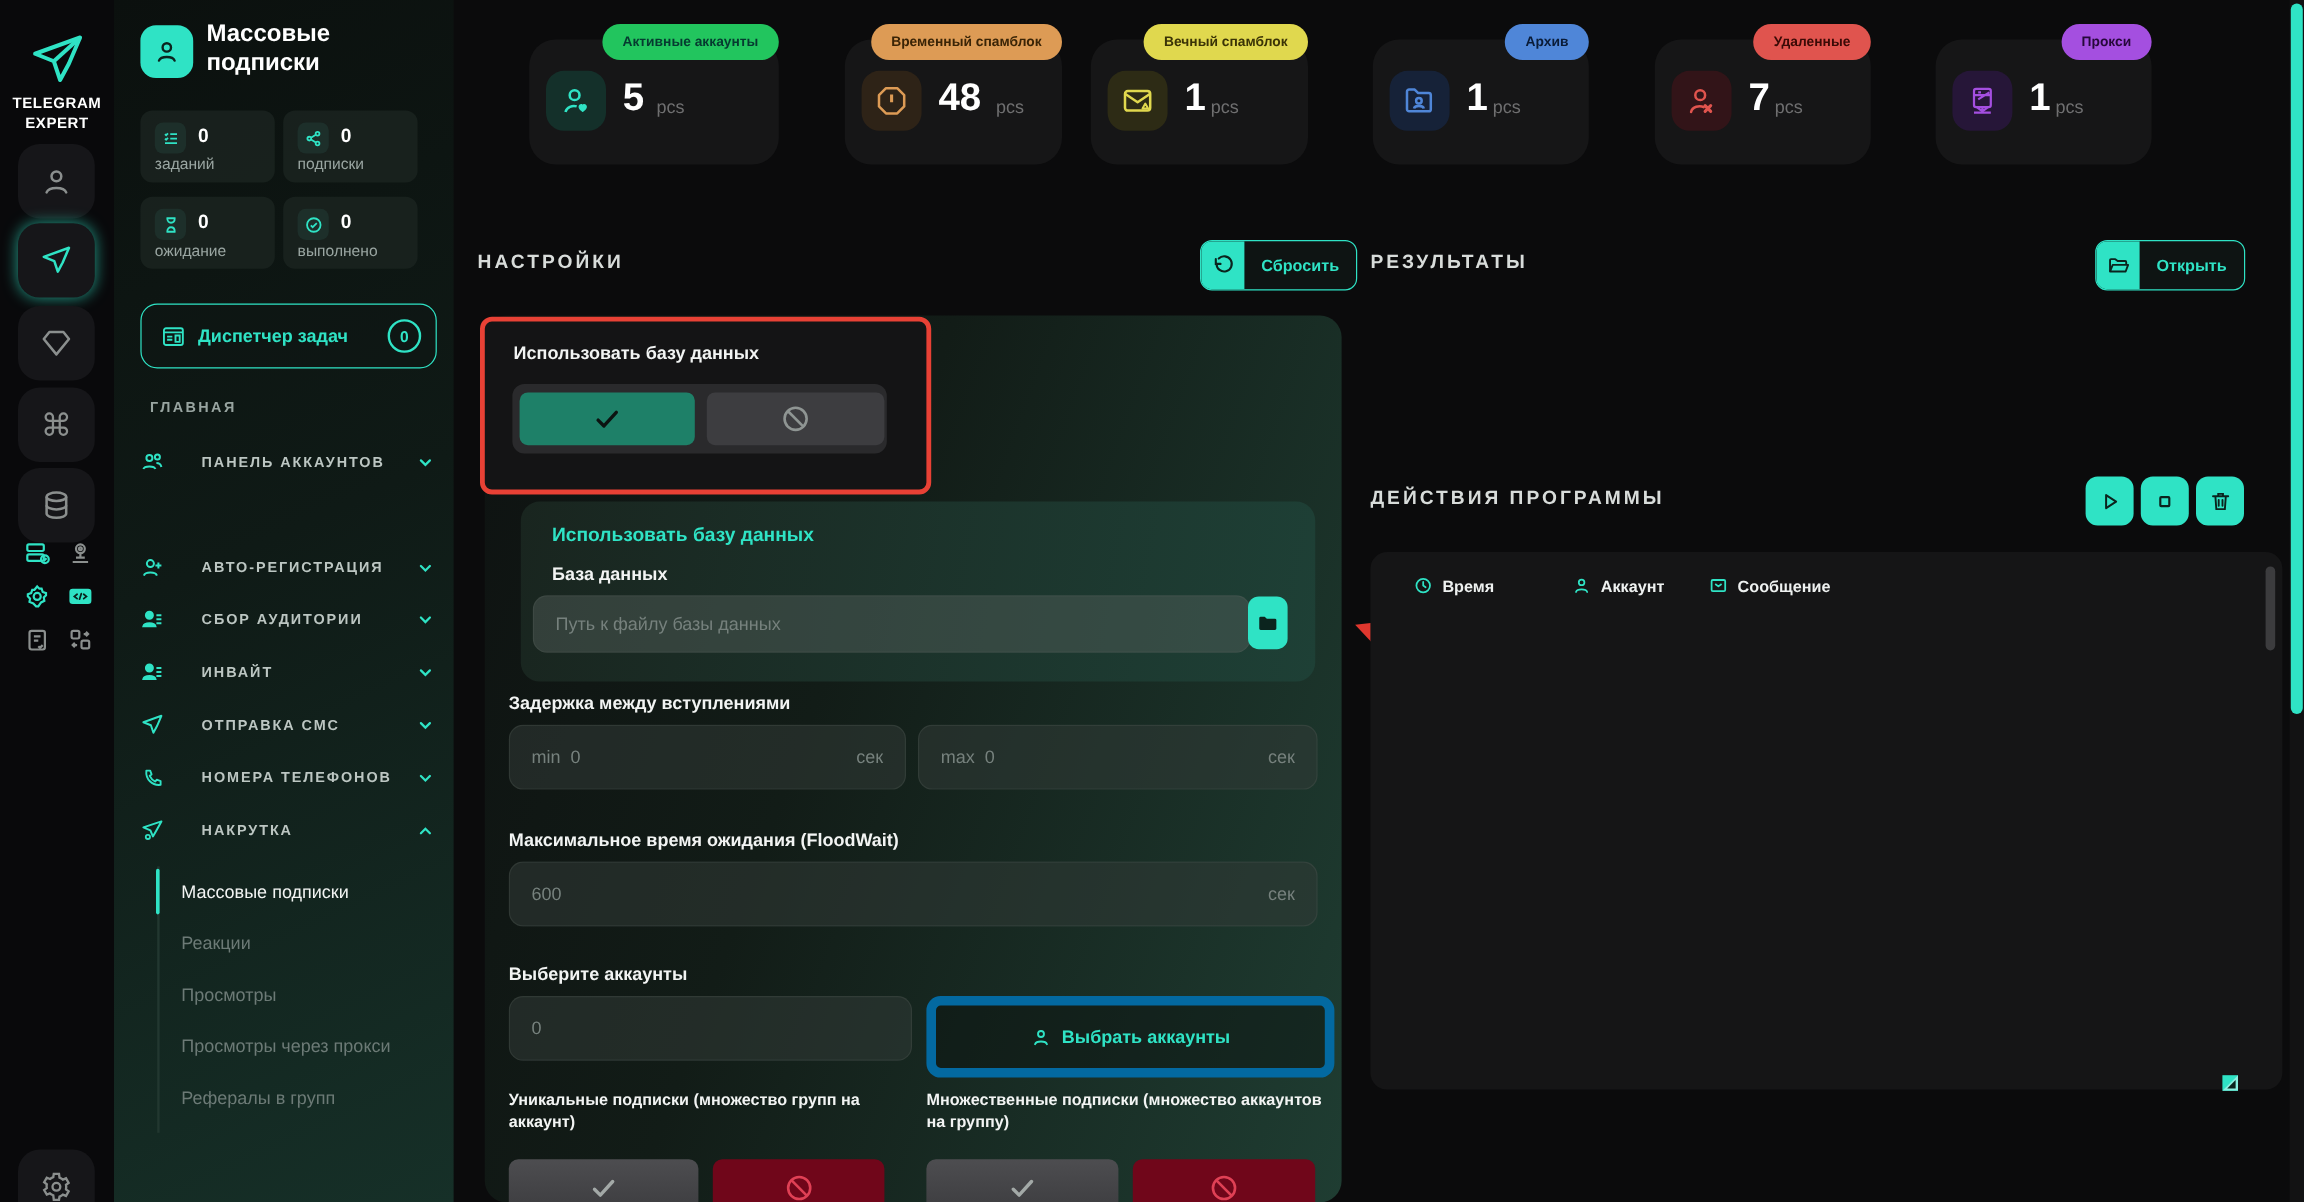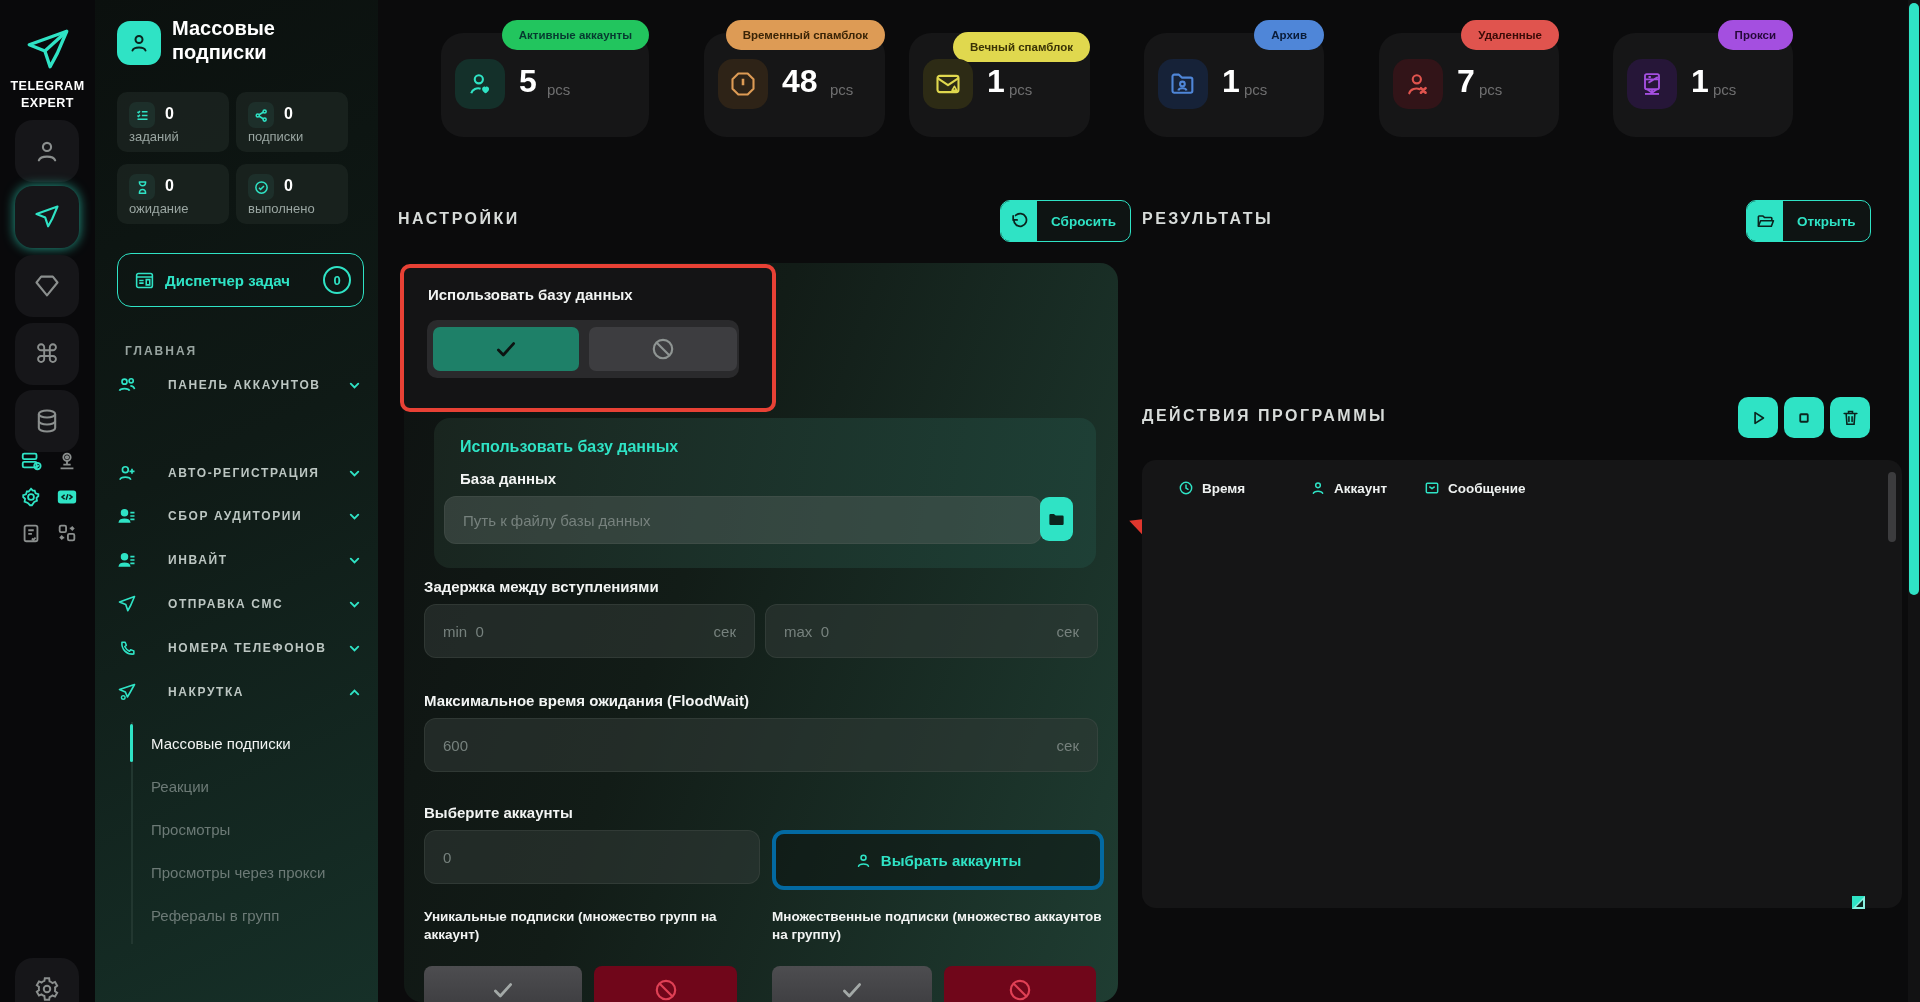--- a/index.html
+++ b/index.html
@@ -49,21 +49,21 @@
   
   .card{top:33px;height:104px;background:#161617;border-radius:22px;}
   .badge{position:absolute;right:0;top:-13px;height:30px;line-height:30px;padding:0 17px;
          border-radius:16px;font-size:11.5px;font-weight:bold;white-space:nowrap;}
   .card .tile{position:absolute;left:14px;top:26px;width:50px;height:50px;border-radius:15px;
               display:flex;align-items:center;justify-content:center;}
   .card .val{position:absolute;left:78px;top:30px;font-size:32px;font-weight:bold;color:#fff;}
   .card .unit{position:absolute;top:48px;font-size:15px;color:#6f6f70;}
   .bg-teal{background:#22c55e;color:#063a30;} .tl-teal{background:#14302a;color:#2fe3c5;}
   .bg-org{background:#dd9b55;color:#3a2406;}  .tl-org{background:#2e2317;color:#dd9b55;}
-  .bg-yel{background:#e0d84e;color:#3a3306;margin-top:12px;}  .tl-yel{background:#2d2b15;color:#e0d84e;}
+  .bg-yel{background:#e0d84e;color:#3a3306;}  .tl-yel{background:#2d2b15;color:#e0d84e;}
   .bg-blu{background:#4f86d8;color:#0a1c38;}  .tl-blu{background:#162238;color:#4f86d8;}
   .bg-red{background:#e0544e;color:#3a0a06;}  .tl-red{background:#321418;color:#e0544e;}
   .bg-pur{background:#a44fe0;color:#26083a;}  .tl-pur{background:#261638;color:#a44fe0;}
 
   
   .h-sec{font-size:16px;font-weight:bold;letter-spacing:2.5px;color:#d8dcda;text-align:right;}
   .split-btn{height:40px;border:1.5px solid #2fe3c5;border-radius:10px;overflow:hidden;
              display:flex;align-items:stretch;background:#0e1413;cursor:pointer;}
   .split-btn .seg-ic{width:36px;background:#2fe3c5;color:#0b241e;
                      display:flex;align-items:center;justify-content:center;}
@@ -84,21 +84,21 @@
           background:linear-gradient(100deg,#19251f 0%,#1e4036 100%);}
   .dbcard .title{position:absolute;left:26px;top:20px;font-size:16px;font-weight:bold;color:#2fe3c5;}
   .dbcard .sub{position:absolute;left:26px;top:52px;font-size:15px;font-weight:bold;color:#f2f4f3;}
   .input{border-radius:12px;background:rgba(49,58,55,.55);border:1px solid rgba(90,100,96,.25);
          display:flex;align-items:center;font-size:15px;color:#76817d;}
   .input .ph{padding-left:18px;flex:1;}
   .input .unit{padding-right:18px;color:#76817d;}
   .db-input{background:rgba(84,96,91,.45);}
   .folder-btn{width:33px;height:44px;border-radius:9px;background:#2fe3c5;color:#0b241e;
               display:flex;align-items:center;justify-content:center;cursor:pointer;}
-  .sel-btn{border:4px solid #0369a1;border-radius:12px;background:rgba(10,18,15,.45);color:#2fe3c5;
+  .sel-btn{border:8px solid #0369a1;border-radius:12px;background:rgba(10,18,15,.45);color:#2fe3c5;
            display:flex;align-items:center;justify-content:center;gap:9px;
            font-size:15px;font-weight:bold;cursor:pointer;}
   .two-lbl{font-size:13.5px;font-weight:bold;color:#f2f4f3;line-height:1.3;}
   .btgl{height:48px;border-radius:8px;display:flex;align-items:center;justify-content:center;cursor:pointer;}
   .btgl.chk{background:linear-gradient(180deg,#4d4d50,#3b3b3e);color:#a3a9a7;}
   .btgl.ban{background:#70061a;color:#e04055;}
 
   
   .act-btn{width:40px;height:41px;border-radius:10px;background:#2fe3c5;color:#0b241e;
            display:flex;align-items:center;justify-content:center;cursor:pointer;}
@@ -268,21 +268,21 @@
     <span class="ic" style="margin:0 10px 0 16px;color:#2fe3c5">
       <svg width="21" height="21" viewBox="0 0 24 24" fill="none" stroke="currentColor" stroke-width="1.8">
           <rect x="3" y="4" width="18" height="16" rx="2"></rect>
           <path d="M3 8h18M6 12h5M6 15h5M14 11h4v6h-4z"></path>
         </svg>
     </span>
     <span class="t">Диспетчер задач</span>
     <span class="task-badge" style="margin-left:auto;margin-right:12px">0</span>
   </div>
 
-  <div class="abs sec-lbl" style="top:344px">ГЛАВНАЯ</div>
+  <div class="abs sec-lbl" style="top:332px">ГЛАВНАЯ</div>
 
   <div class="abs nav-item" style="top:367px">
     <span class="ic nic">
         <svg width="20" height="20" viewBox="0 0 24 24" fill="none" stroke="currentColor" stroke-width="2">
           <circle cx="9" cy="8" r="3"></circle>
           <path d="M3 19c1-3.5 11-3.5 12 0"></path>
           <circle cx="17" cy="7" r="2.5"></circle>
           <path d="M16 13c3 0 4.5 1.5 5 4"></path>
         </svg>
       </span>

